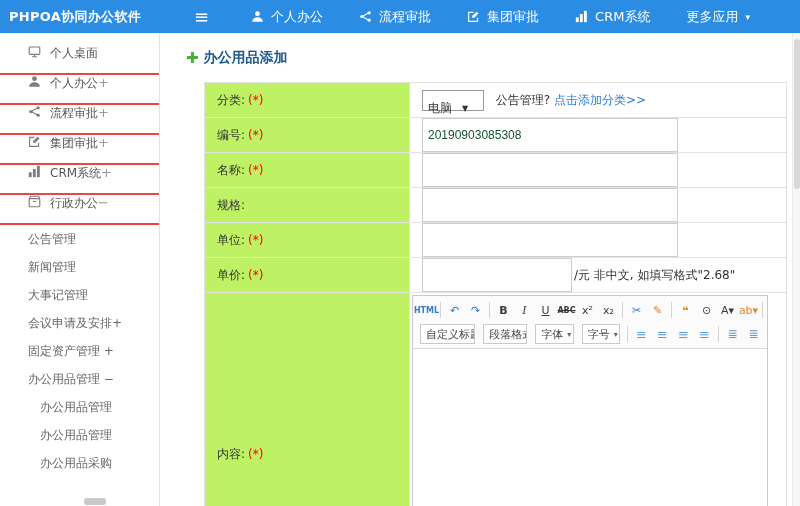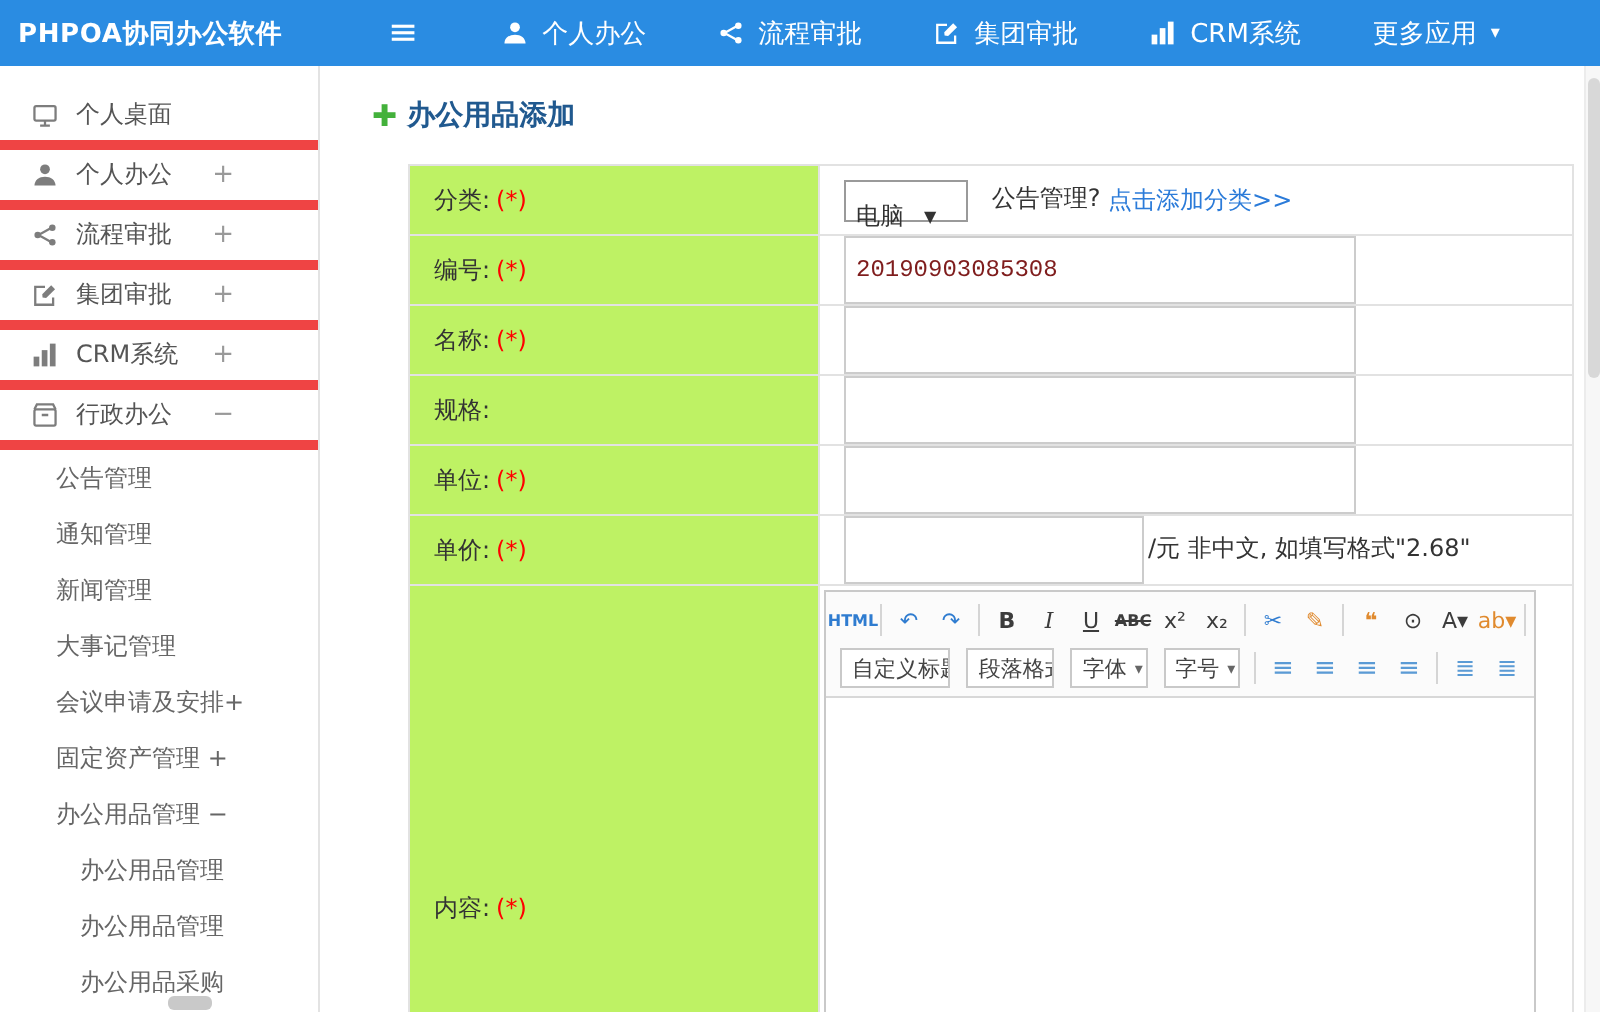--- a/index.html
+++ b/index.html
@@ -11,38 +11,38 @@
 .brand{width:168px;padding-left:9px;font-size:13px;font-weight:bold;letter-spacing:.3px;white-space:nowrap}
 .hamburger{font-size:18px;margin-left:26px;cursor:pointer;line-height:1}
 .nav-menu{display:flex;margin-left:42px}
 .nav-item{display:flex;align-items:center;font-size:13px;margin-right:36px;cursor:pointer;white-space:nowrap}
 .nav-item .nicon{display:inline-flex;margin-right:7px}
 .nav-caret{margin-left:7px;font-size:9px}
 
 
 .wrap{display:flex;height:473px}
 .sidebar{width:160px;border-right:1px solid #e3e3e3;padding-top:12px;position:relative;background:#fff;flex:none}
-.s-item{height:30px;display:flex;align-items:center;padding:0 16px;border-bottom:5px solid #ef4444;color:#555;cursor:pointer;white-space:nowrap}
+.s-item{height:30px;display:flex;padding:0 28px;border-bottom:2px solid #ef4444;color:#555;cursor:pointer;white-space:nowrap}
 .s-item .sicon{display:inline-flex;margin-right:9px;color:#7d7d7d}
 .s-expand{margin-left:auto;margin-right:26px;color:#999;font-size:13px}
 .s-sub{height:28px;display:flex;align-items:center;padding-left:28px;color:#666;cursor:pointer;white-space:nowrap}
 .s-sub2{padding-left:40px}
 
 
 .main{flex:1;position:relative;background:#fff}
 .page-title{display:flex;align-items:center;margin:16px 0 0 26px}
 .plus-icon{color:#43b13b;font-size:15px;font-weight:bold;margin-right:5px}
 .title-text{font-size:14px;font-weight:bold;color:#20598f}
 
 table.form{border-collapse:collapse;margin:15px 0 0 44px;width:583px;table-layout:fixed}
 .form td{border:1px solid #e2e2e2;padding:0 12px;vertical-align:middle}
 td.lbl{width:205px;background:#bef264;height:35px}
 td.val{background:#fff;white-space:nowrap}
 .req{color:#f00;margin-left:3px}
-.txt{border:1px solid #ccc;height:22px;width:256px;padding:16px 5px;font-size:12px;font-family:Liberation Mono, monospace;color:#7f1d1d;background:#fff;vertical-align:middle}
+.txt{border:1px solid #ccc;height:22px;width:256px;padding:16px 5px;font-size:12px;font-family:Liberation Sans, sans-serif;color:#14532d;background:#fff;vertical-align:middle}
 .txt.small{width:150px}
 .suffix{margin-left:2px;color:#333}
 .fsel{display:inline-flex;align-items:center;border:1px solid #9a9a9a;height:21px;padding:16px 2px 0 5px;background:#fff;min-width:62px;cursor:pointer;vertical-align:middle}
 .fsel .sel-caret{font-size:8px;margin-left:10px;color:#333}
 .hint{margin-left:8px}
 .add-link{color:#2b7bd9;cursor:pointer;text-decoration:none}
 
 td.content-cell{padding:2px;vertical-align:top;height:324px}
 td.lbl.content-lbl{height:auto;vertical-align:middle}
 
@@ -187,23 +187,20 @@
           </svg>
         </span>
       <span>行政办公</span>
       <span class="s-expand">−</span>
     </div>
 
     <div class="s-sub">
         <span>公告管理</span>
       </div>
     <div class="s-sub">
-        <span>通知管理</span>
-      </div>
-    <div class="s-sub">
         <span>新闻管理</span>
       </div>
     <div class="s-sub">
         <span>大事记管理</span>
       </div>
     <div class="s-sub">
         <span>会议申请及安排+</span>
       </div>
     <div class="s-sub">
         <span>固定资产管理 +</span>

